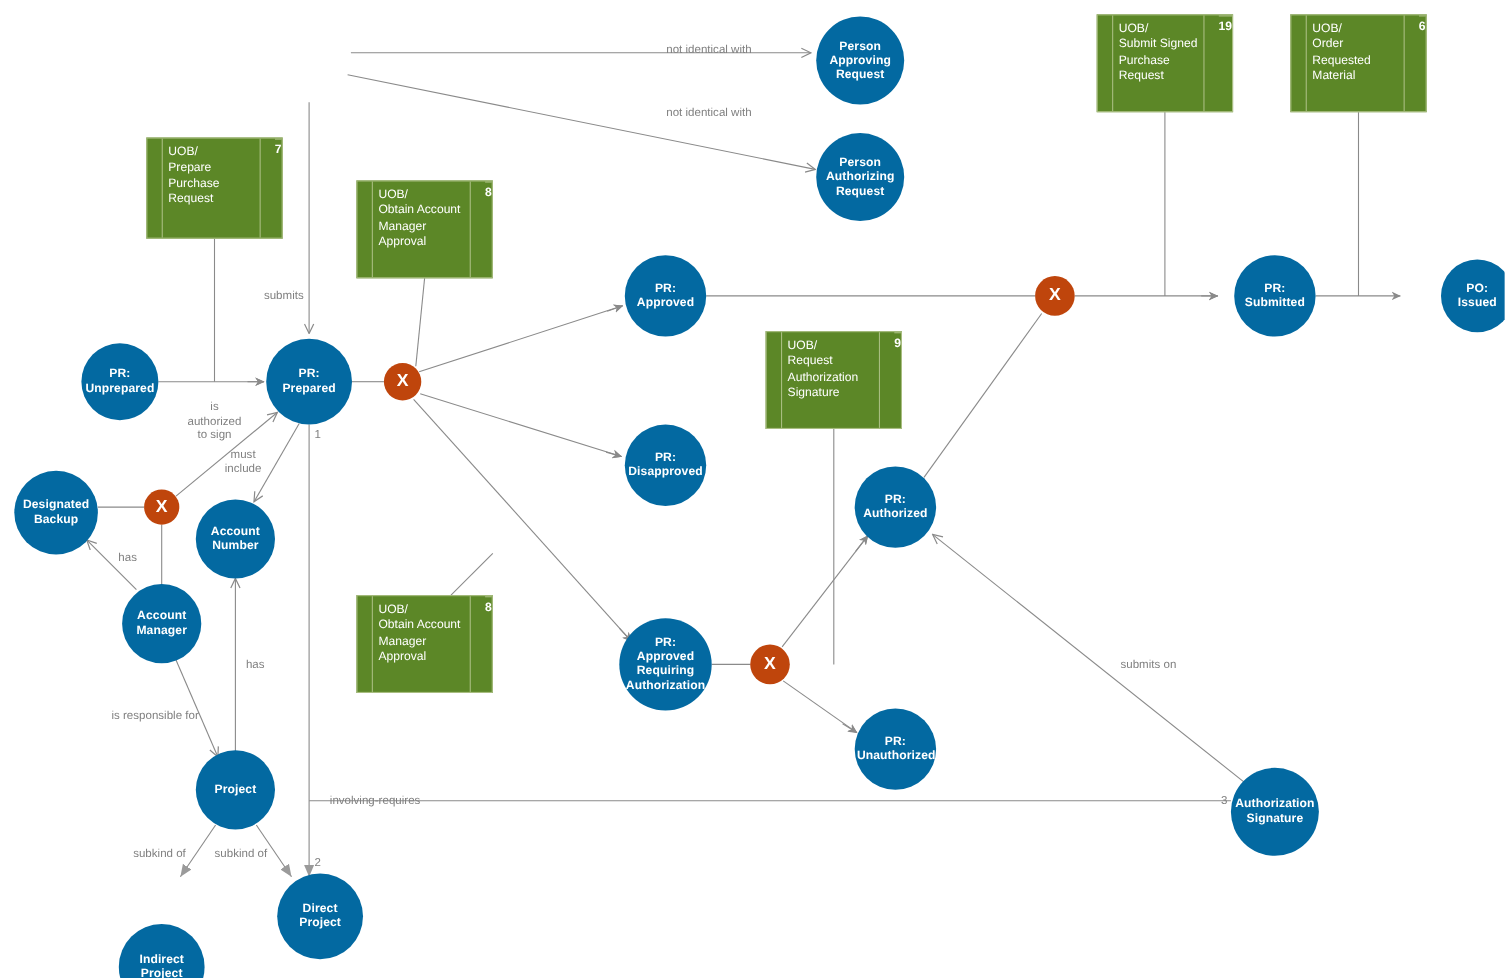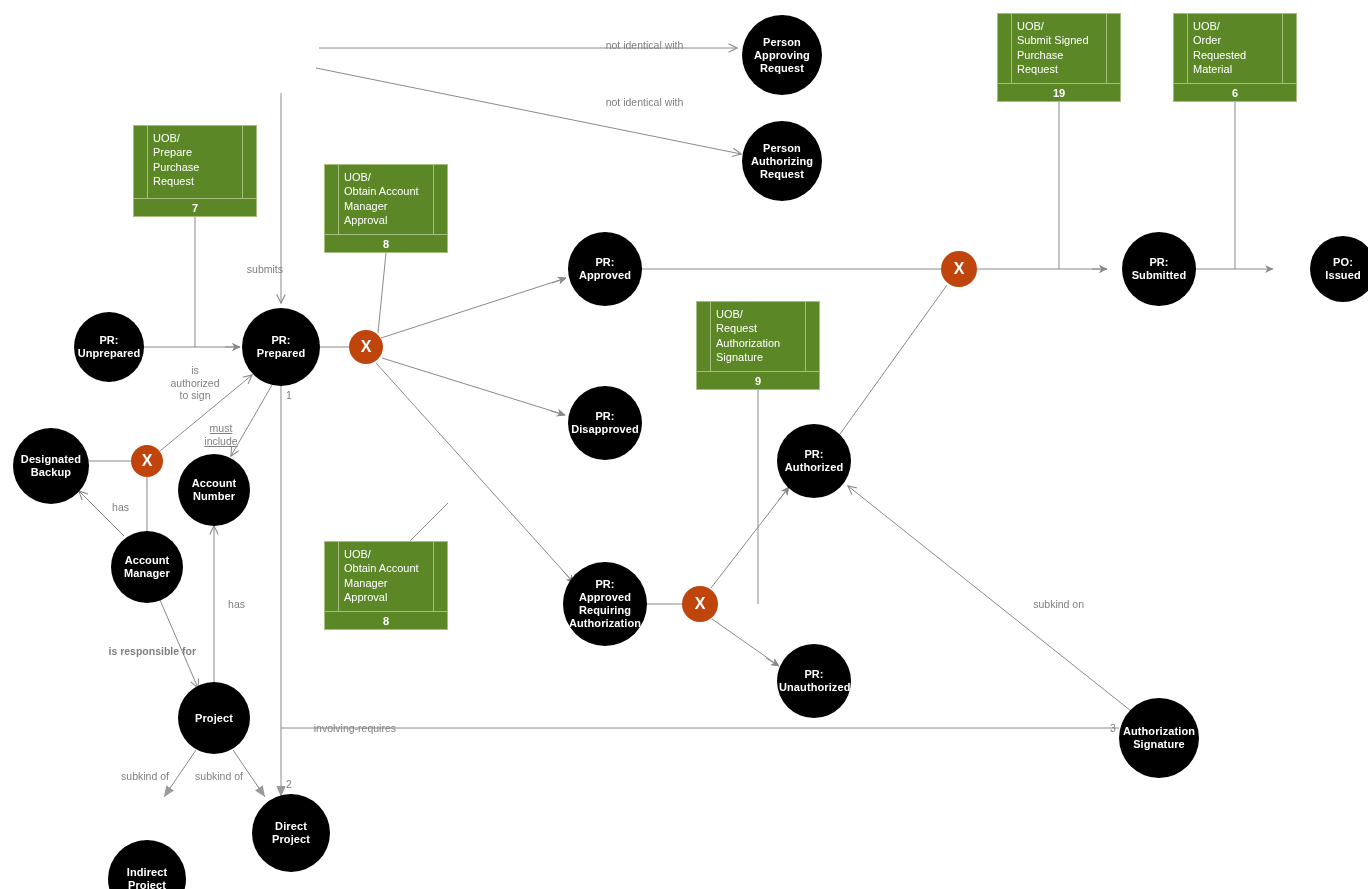--- a/index.html
+++ b/index.html
@@ -20,21 +20,21 @@
   #edges {
     position: absolute;
     left: 0;
     top: 0;
     width: 1368px;
     height: 889px;
   }
   .node {
     position: absolute;
     border-radius: 50%;
-    background: #000000;
+    background: #0369a1;
     color: #ffffff;
     display: flex;
     align-items: center;
     justify-content: center;
     text-align: center;
     font-size: 11px;
     font-weight: bold;
     line-height: 13px;
     letter-spacing: 0.1px;
     box-sizing: border-box;
@@ -52,21 +52,21 @@
     font-size: 16px;
     font-weight: bold;
     box-sizing: border-box;
   }
   .uob {
     position: absolute;
     background: #5c8727;
     border: 1px solid #a8bd80;
     box-sizing: border-box;
     display: flex;
-    flex-direction: column;
+    flex-direction: row;
   }
   .uob-body {
     position: relative;
     flex: 1 1 auto;
     display: flex;
     align-items: flex-start;
   }
   .uob-col-l {
     width: 13px;
     border-right: 1px solid #a8bd80;
@@ -100,21 +100,21 @@
     justify-content: center;
   }
   .elabel {
     position: absolute;
     color: #808080;
     font-size: 10.5px;
     line-height: 12.5px;
     white-space: pre-line;
     text-align: center;
   }
-  .elabel.left { text-align: right; }
+  .elabel.left { text-align: center; }
   .card-num {
     position: absolute;
     color: #808080;
     font-size: 10.5px;
     line-height: 12px;
   }
 </style>
 </head>
 <body>
 
@@ -346,26 +346,26 @@
 Approval</div>
       <div class="uob-col-r"></div>
     </div>
     <div class="uob-num">8</div>
   </div>
 
   <div class="elabel" style="left:597px;top:39px;width:95px;">not identical with</div>
   <div class="elabel" style="left:597px;top:96px;width:95px;">not identical with</div>
   <div class="elabel left" style="left:233px;top:263px;width:50px;">submits</div>
   <div class="elabel" style="left:165px;top:364px;width:60px;">is<br>authorized<br>to sign</div>
-  <div class="elabel" style="left:197px;top:422px;width:48px;text-decoration:underline;">must<br>include</div>
+  <div class="elabel" style="left:197px;top:407px;width:48px;">must<br>include</div>
   <div class="elabel left" style="left:103px;top:501px;width:26px;">has</div>
   <div class="elabel left" style="left:219px;top:598px;width:26px;">has</div>
-  <div class="elabel left" style="left:86px;top:645px;width:110px;font-weight:bold;">is responsible for</div>
+  <div class="elabel left" style="left:86px;top:645px;width:110px;">is responsible for</div>
   <div class="elabel" style="left:113px;top:770px;width:64px;">subkind of</div>
   <div class="elabel" style="left:187px;top:770px;width:64px;">subkind of</div>
   <div class="elabel left" style="left:286px;top:722px;width:110px;">involving-requires</div>
-  <div class="elabel left" style="left:1004px;top:598px;width:80px;">subkind on</div>
+  <div class="elabel left" style="left:1004px;top:598px;width:80px;">submits on</div>
 
   <div class="card-num" style="left:286px;top:389px;">1</div>
   <div class="card-num" style="left:286px;top:778px;">2</div>
   <div class="card-num" style="left:1110px;top:722px;">3</div>
 
 </div>
 
 </body></html>

